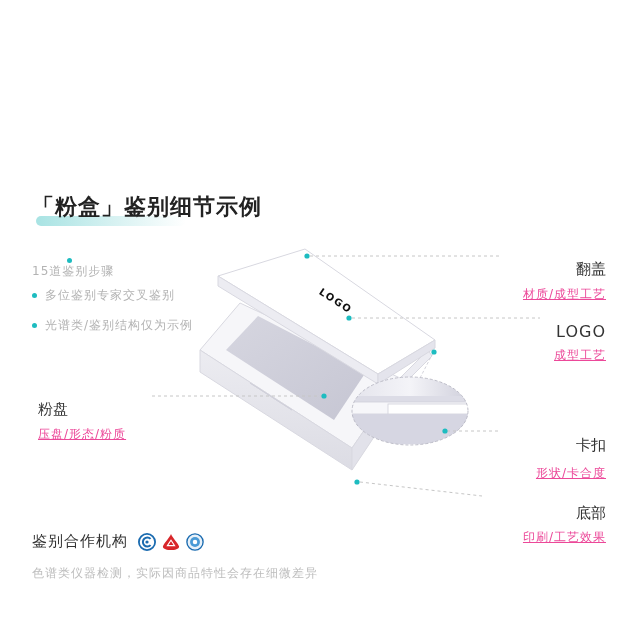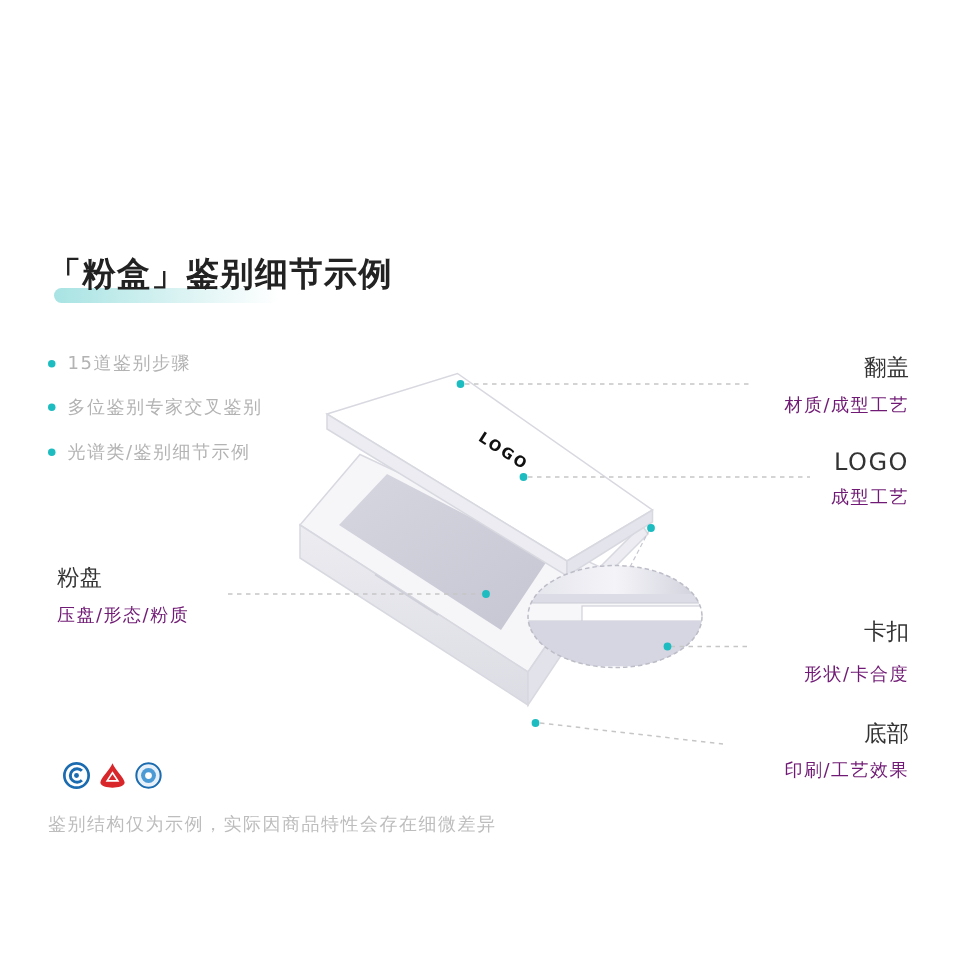--- a/index.html
+++ b/index.html
@@ -1,67 +1,67 @@
 <!DOCTYPE html>
 <html><head>
 <meta charset="utf-8">
 <style>
   html, body { margin: 0; padding: 0; }
   body {
     width: 640px; height: 640px; position: relative; overflow: hidden;
     background: #ffffff;
     font-family: "DejaVu Sans", "Liberation Sans", sans-serif;
   }
-  .abs { position: absolute; }
+  .abs { position: absolute; margin-top: 24px; }
   .title {
     left: 32px; top: 168px; font-size: 22px; font-weight: bold; color: #222;
     letter-spacing: 1px; white-space: nowrap; z-index: 2;
   }
   .title-bar {
     left: 36px; top: 192px; width: 150px; height: 10px; border-radius: 5px;
     background: linear-gradient(90deg, #a8e3e3 0%, #d5f1f1 50%, rgba(255,255,255,0) 100%);
     z-index: 1;
   }
   .feature {
     left: 32px; font-size: 12px; color: #b3b3b3; white-space: nowrap; letter-spacing: 1px;
     display: flex; align-items: center;
   }
   .dot-small {
     width: 5px; height: 5px; border-radius: 50%; background: #1dbcc0; margin-right: 8px;
   }
   .label-main { font-size: 15px; color: #333; white-space: nowrap; }
-  .label-sub { font-size: 12px; color: #701a75; white-space: nowrap; letter-spacing: 1px; }
+  .label-sub { font-size: 12px; color: #ec4899; white-space: nowrap; letter-spacing: 1px; text-decoration: underline; }
   .right { text-align: right; right: 34px; }
   .partners {
     left: 32px; top: 508px; font-size: 15px; color: #333; display: flex; align-items: center;
     white-space: nowrap; letter-spacing: 1px;
   }
   .logo-badge { width: 18px; height: 18px; margin-left: 6px; }
   .disclaimer {
     left: 32px; top: 541px; font-size: 12px; color: #bdbdbd; white-space: nowrap; letter-spacing: 1px;
   }
   svg.illus { position: absolute; left: 0; top: 0; }
 </style>
 </head>
 <body>
 
 <div class="abs title-bar"></div>
 <div class="abs title">「粉盒」鉴别细节示例</div>
 
-<div class="abs feature" style="top:234px;">
+<div class="abs feature" style="top:234px;flex-direction:column;">
   <span class="dot-small"></span>
   <span>15道鉴别步骤</span>
 </div>
 <div class="abs feature" style="top:263px;">
   <span class="dot-small"></span>
   <span>多位鉴别专家交叉鉴别</span>
 </div>
 <div class="abs feature" style="top:293px;">
   <span class="dot-small"></span>
-  <span>光谱类/鉴别细节示例</span>
+  <span>光谱类/鉴别结构仅为示例</span>
 </div>
 
 <svg class="illus" width="640" height="640" viewBox="0 0 640 640">
   <defs>
     <linearGradient id="panGrad" x1="0" y1="0" x2="1" y2="1">
       <stop offset="0" stop-color="#d6d6e0"></stop>
       <stop offset="1" stop-color="#c6c6d3"></stop>
     </linearGradient>
     <linearGradient id="sideGrad" x1="0" y1="0" x2="0" y2="1">
       <stop offset="0" stop-color="#ececf1"></stop>
@@ -136,29 +136,30 @@
 <div class="abs right label-main" style="top:412px;">卡扣</div>
 <div class="abs right label-sub" style="top:441px;">形状/卡合度</div>
 
 <div class="abs right label-main" style="top:480px;">底部</div>
 <div class="abs right label-sub" style="top:505px;">印刷/工艺效果</div>
 
 <div class="abs label-main" style="left:38px; top:376px;">粉盘</div>
 <div class="abs label-sub" style="left:38px; top:402px;">压盘/形态/粉质</div>
 
 <div class="abs partners">
+  <span>鉴别合作机构</span>
   <svg class="logo-badge" style="margin-left:10px;" viewBox="0 0 20 20">
     <circle cx="10" cy="10" r="9" fill="#ffffff" stroke="#1a6bb0" stroke-width="2"></circle>
     <path d="M14 6.5 A5 5 0 1 0 14 13.5" fill="none" stroke="#1a6bb0" stroke-width="2.2"></path>
     <circle cx="10" cy="10" r="1.8" fill="#1a6bb0"></circle>
   </svg>
   <svg class="logo-badge" viewBox="0 0 20 20">
     <path d="M10 1 C12 6 18 11 19 15 C19 18 14 19 10 19 C6 19 1 18 1 15 C2 11 8 6 10 1 Z" fill="#d8262a"></path>
     <path d="M6 14 L10 8 L14 14 Z" fill="none" stroke="#ffffff" stroke-width="1.2"></path>
   </svg>
   <svg class="logo-badge" viewBox="0 0 20 20">
     <circle cx="10" cy="10" r="9" fill="#e8f1f9" stroke="#1a6bb0" stroke-width="1.5"></circle>
     <circle cx="10" cy="10" r="5.5" fill="#4a9ad6"></circle>
     <circle cx="10" cy="10" r="2.5" fill="#ffffff"></circle>
   </svg>
 </div>
 
-<div class="abs disclaimer">鉴别结构仅为示例，实际因商品特性会存在细微差异</div>
+<div class="abs disclaimer">色谱类仪器检测，实际因商品特性会存在细微差异</div>
 
 </body></html>

